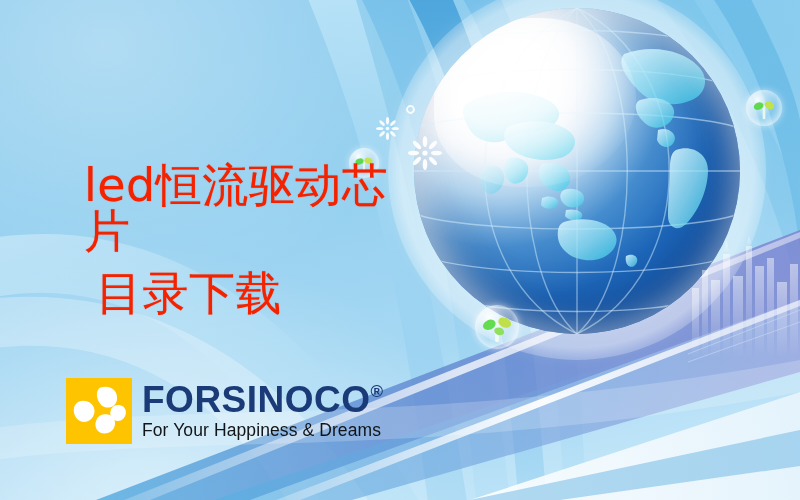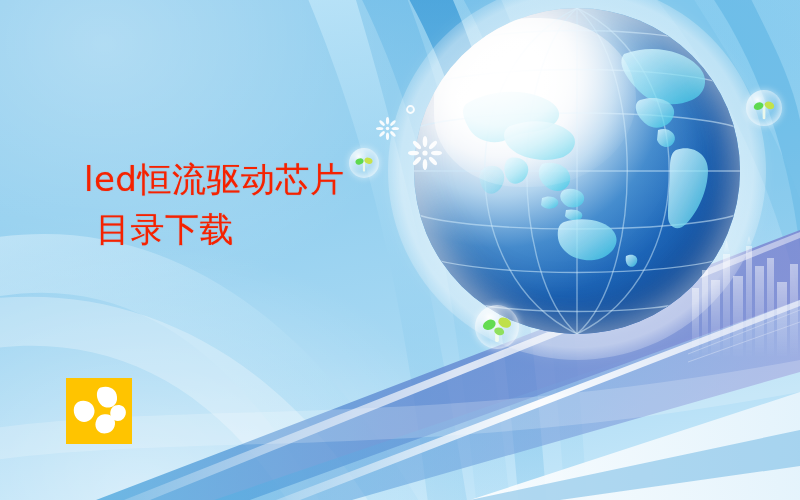--- a/index.html
+++ b/index.html
@@ -75,21 +75,21 @@
 
   
   .skyline{position:absolute;right:0;top:236px;width:112px;height:132px;opacity:.55;pointer-events:none;}
   .skyline svg{display:block;}
 
   
   .headline{
     position:absolute;left:84px;top:162px;width:340px;
     color:#F52200;
     font-family:"DejaVu Sans","Liberation Sans",sans-serif;
-    font-size:34px;line-height:1.0;font-weight:400;
+    font-size:46px;line-height:1.0;font-weight:400;
     letter-spacing:.5px;
     text-shadow:0 0 1px rgba(245,34,0,.5);
   }
   .headline .l1{display:block;}
   .headline .l2{display:block;margin-top:16px;margin-left:12px;}
 
   
   .logo{
     position:absolute;left:66px;top:378px;
     display:flex;align-items:center;gap:10px;
@@ -361,15 +361,22 @@
     <div class="logo-mark">
       <svg viewBox="0 0 66 66" aria-hidden="true">
         <g fill="#FFFFFF">
           <path d="M34.5,9.5 C44,6.5 52,12 51,21.5 C50.3,28 44,31 38.5,29 C32.5,26.8 29.5,18 31.5,13 C32.2,11.2 33.2,10 34.5,9.5 Z"></path>
           <path d="M53.5,27 C60,28 62,35.5 57.5,40.5 C54,44.3 48,43.6 45.5,39.5 C42.8,35 44.8,29.4 49,27.6 C50.5,26.9 52.2,26.8 53.5,27 Z"></path>
           <path d="M12,24 C19.5,20.5 28,25 28.5,32.5 C29,40 21,46.5 14,43 C7.5,39.7 5.8,29.7 10.3,25.4 C10.8,24.9 11.4,24.4 12,24 Z"></path>
           <path d="M37,36.5 C45,34.5 51,41 48.5,48.5 C46.3,55.3 37,57.8 32,53 C27.3,48.5 29.5,39.5 35,37.1 C35.6,36.8 36.3,36.6 37,36.5 Z"></path>
         </g>
       </svg>
     </div>
+    <div class="logo-text">
+      <div class="logo-name">
+        <span>FORSINOCO</span>
+          <span class="reg">®</span>
+      </div>
+      <div class="logo-tag">For Your Happiness &amp; Dreams</div>
+    </div>
   </div>
 
 </div>
 
 </body></html>

